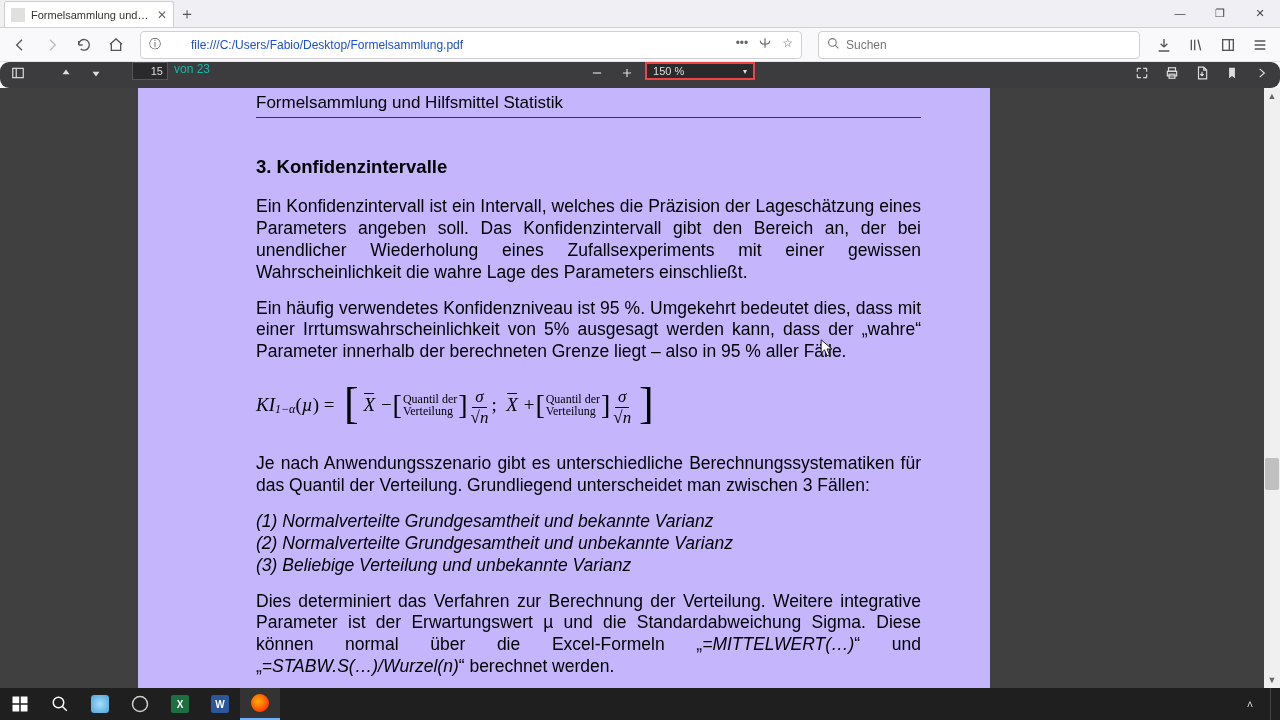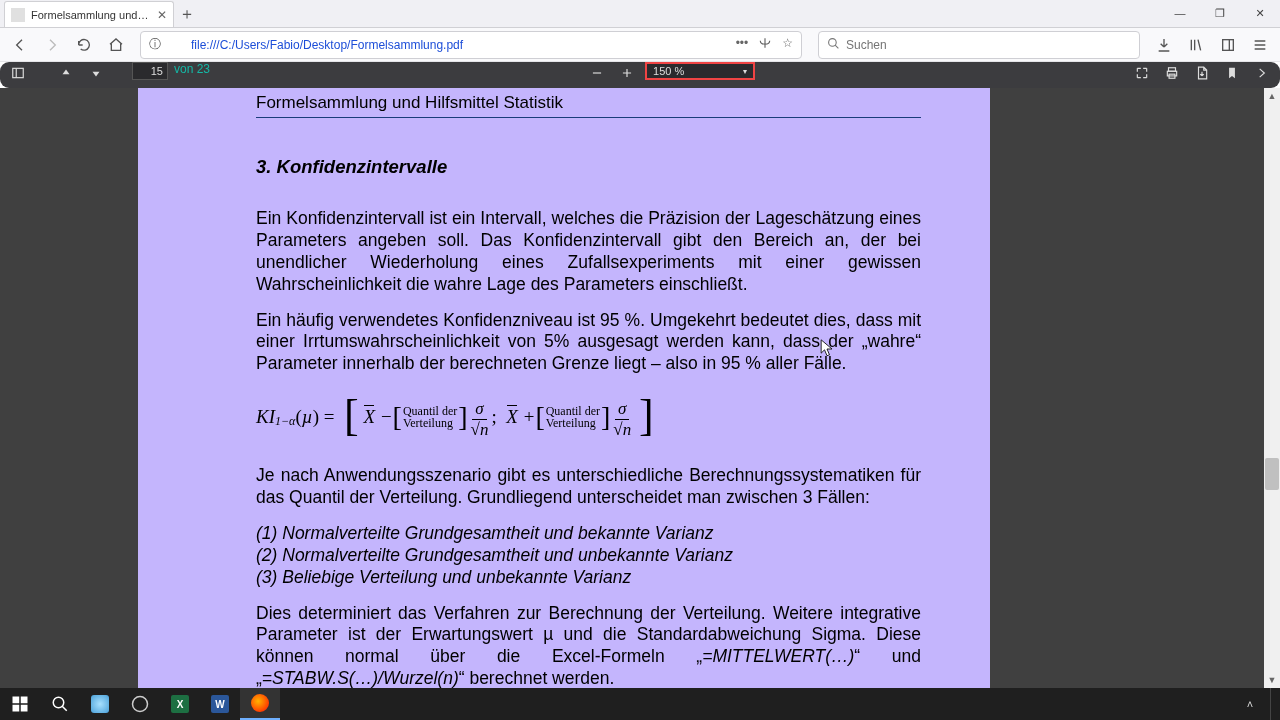--- a/index.html
+++ b/index.html
@@ -39,21 +39,21 @@
   .viewer { position: absolute; top: 88px; bottom: 32px; left: 0; right: 0; background: #404040; overflow: hidden; }
   .viewer-scroll { position: absolute; right: 0; top: 0; bottom: 0; width: 16px; background: #f0f0f0; }
   .viewer-scroll .thumb { position: absolute; right: 1px; left: 1px; top: 370px; height: 32px; background: #c0c0c0; border-radius: 2px; }
   .viewer-scroll .arr { position: absolute; left: 0; right: 0; height: 16px; display: flex; align-items: center; justify-content: center; color: #666; font-size: 9px; }
   .viewer-scroll .arr.up { top: 0; }
   .viewer-scroll .arr.dn { bottom: 0; }
 
   .page { position: absolute; left: 138px; top: 0; width: 852px; height: 100%; background: #c4b5fd; overflow: hidden; }
   .page-inner { position: absolute; left: 118px; top: 5px; width: 665px; font-family: Arial, Helvetica, sans-serif; color: #000; }
   .doc-header { font-size: 17px; padding-bottom: 4px; border-bottom: 1px solid #1a3c7a; margin-bottom: 38px; }
-  .section-head { font-weight: bold; font-size: 18.5px; margin-bottom: 30px; font-style: italic; }
+  .section-head { font-weight: bold; font-size: 18.5px; margin-bottom: 18px; }
   .para { font-size: 17.5px; line-height: 1.25; text-align: justify; margin-bottom: 14px; }
   .cases div { font-size: 17.5px; line-height: 1.25; font-style: italic; }
   .para em, .para .it { font-style: italic; }
 
   .formula { margin: 12px 0 20px 0; height: 56px; display: flex; align-items: center; font-size: 19px; font-family: "Times New Roman", serif; font-style: italic; }
   .formula .br { font-size: 44px; font-style: normal; font-weight: 300; position: relative; top: -2px; }
   .formula .sbr { font-size: 28px; font-style: normal; position: relative; top: 0px; }
   .frac { display: inline-flex; flex-direction: column; align-items: center; font-style: italic; position: relative; top: 2px; }
   .frac .num { border-bottom: 1px solid #000; padding: 0 3px; font-size: 17px; }
   .frac .den { padding: 0 3px 0 3px; font-size: 17px; }

